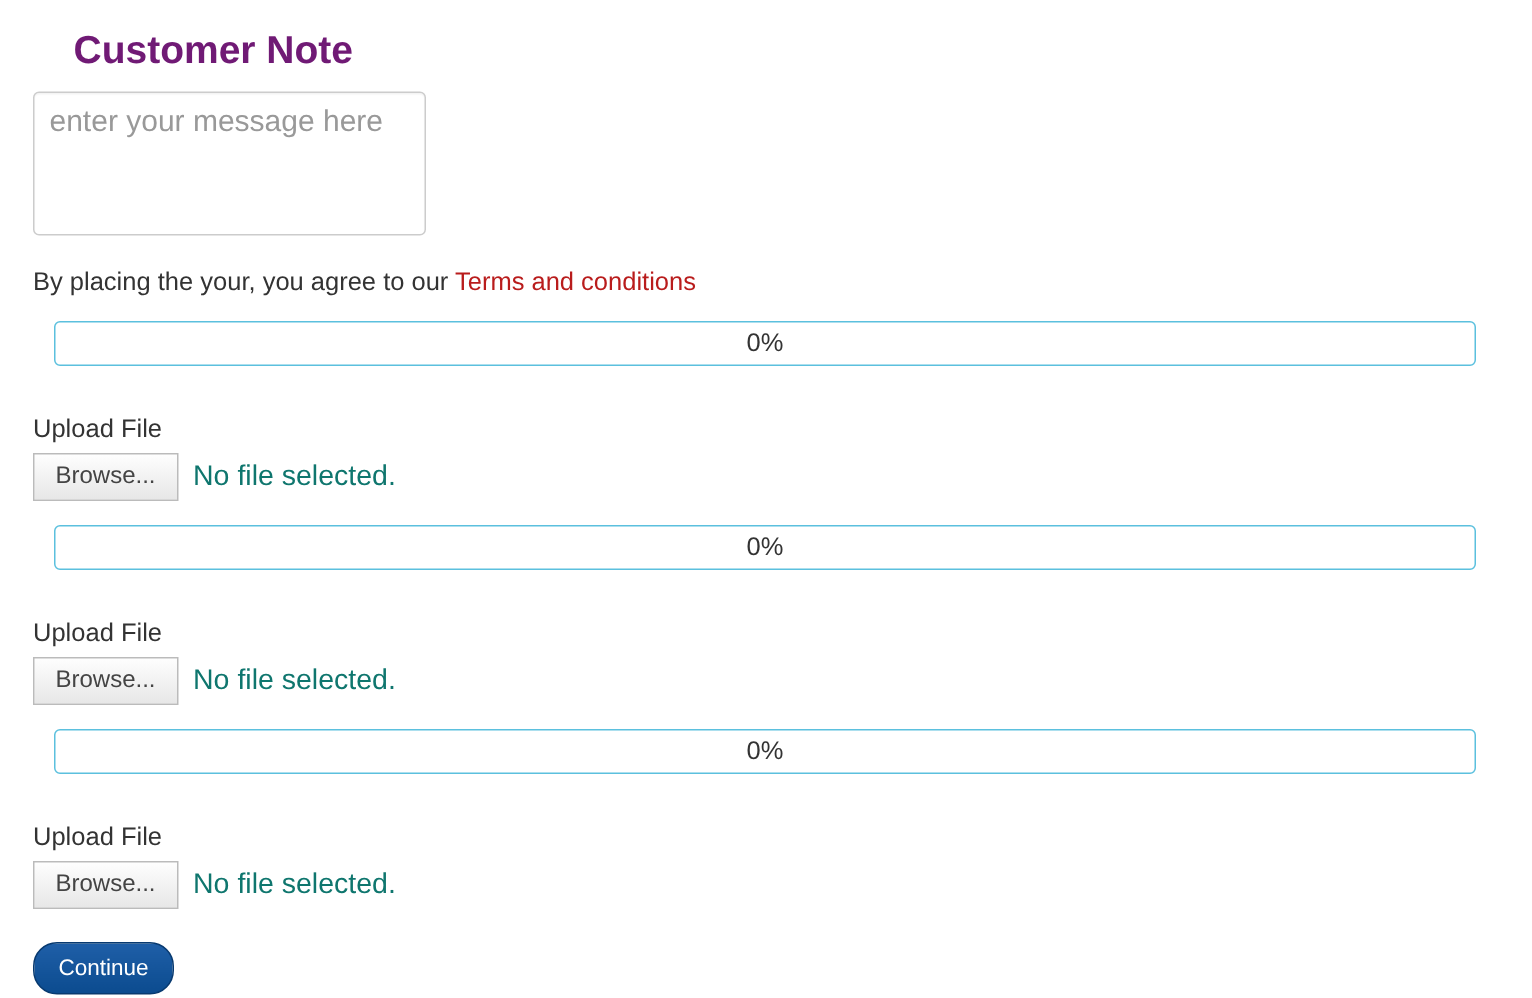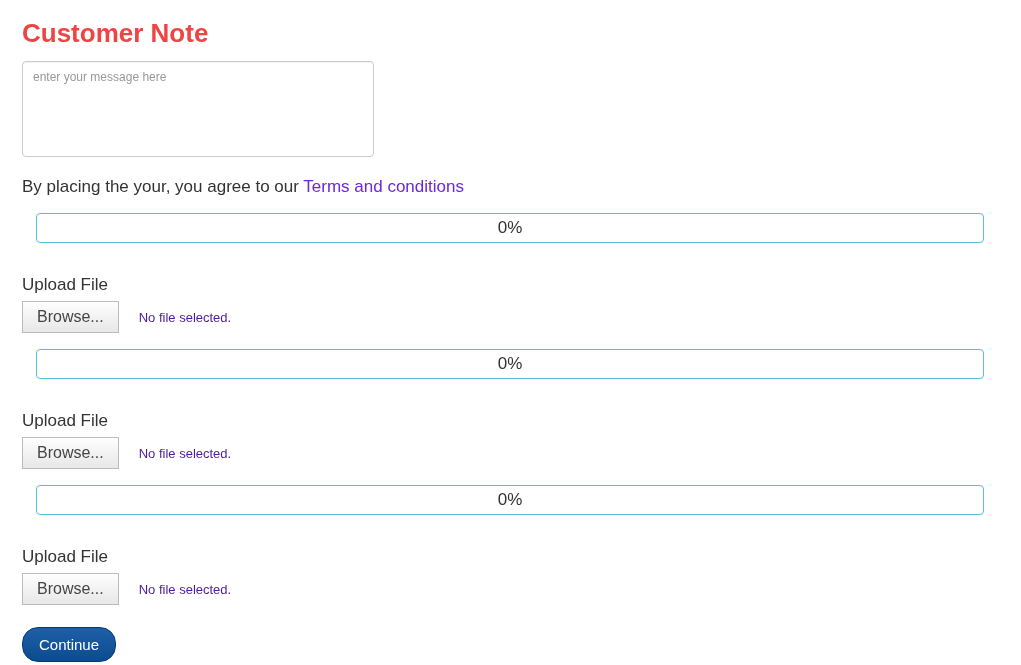--- a/index.html
+++ b/index.html
@@ -10,45 +10,46 @@
     body {
       font-family: Arial, Helvetica, sans-serif;
       font-size: 16px;
       color: #333;
       padding: 18px 22px;
       width: 1021px;
     }
     .heading {
       font-size: 26px;
       font-weight: bold;
-      color: #ef4444;
+      color: #701a75;
       margin-bottom: 12px;
+      margin-left: 27px;
     }
     .note-textarea {
-      width: 352px;
+      width: 262px;
       height: 96px;
       border: 1px solid #ccc;
       border-radius: 4px;
       padding: 8px 10px;
-      font-size: 12px;
+      font-size: 20px;
       font-family: inherit;
       color: #333;
       resize: none;
       box-shadow: inset 0 1px 1px rgba(0,0,0,0.05);
     }
     .note-textarea::placeholder {
       color: #999;
     }
     .agree-line {
       margin-top: 16px;
       font-size: 17px;
       color: #333;
     }
     .terms-link {
-      color: #6d28d9;
+      color: #b91c1c;
       text-decoration: none;
     }
     .progress-bar {
       margin-top: 16px;
       margin-left: 14px;
       width: 948px;
       height: 30px;
       border: 1px solid #5bc0de;
       border-radius: 4px;
       background: #fff;
@@ -72,23 +73,23 @@
       font-size: 16px;
       color: #444;
       background: linear-gradient(to bottom, #fefefe, #e7e7e7);
       border: 1px solid #bbb;
       border-radius: 0;
       padding: 6px 14px;
       cursor: pointer;
       font-family: inherit;
     }
     .file-status {
-      margin-left: 20px;
-      font-size: 13px;
-      color: #4c1d95;
+      margin-left: 10px;
+      font-size: 19px;
+      color: #0f766e;
     }
     .continue-button {
       margin-top: 22px;
       background: linear-gradient(to bottom, #1f5fa8, #0b4b8f);
       color: #fff;
       border: 1px solid #083a70;
       border-radius: 16px;
       padding: 8px 16px;
       font-size: 15px;
       cursor: pointer;

